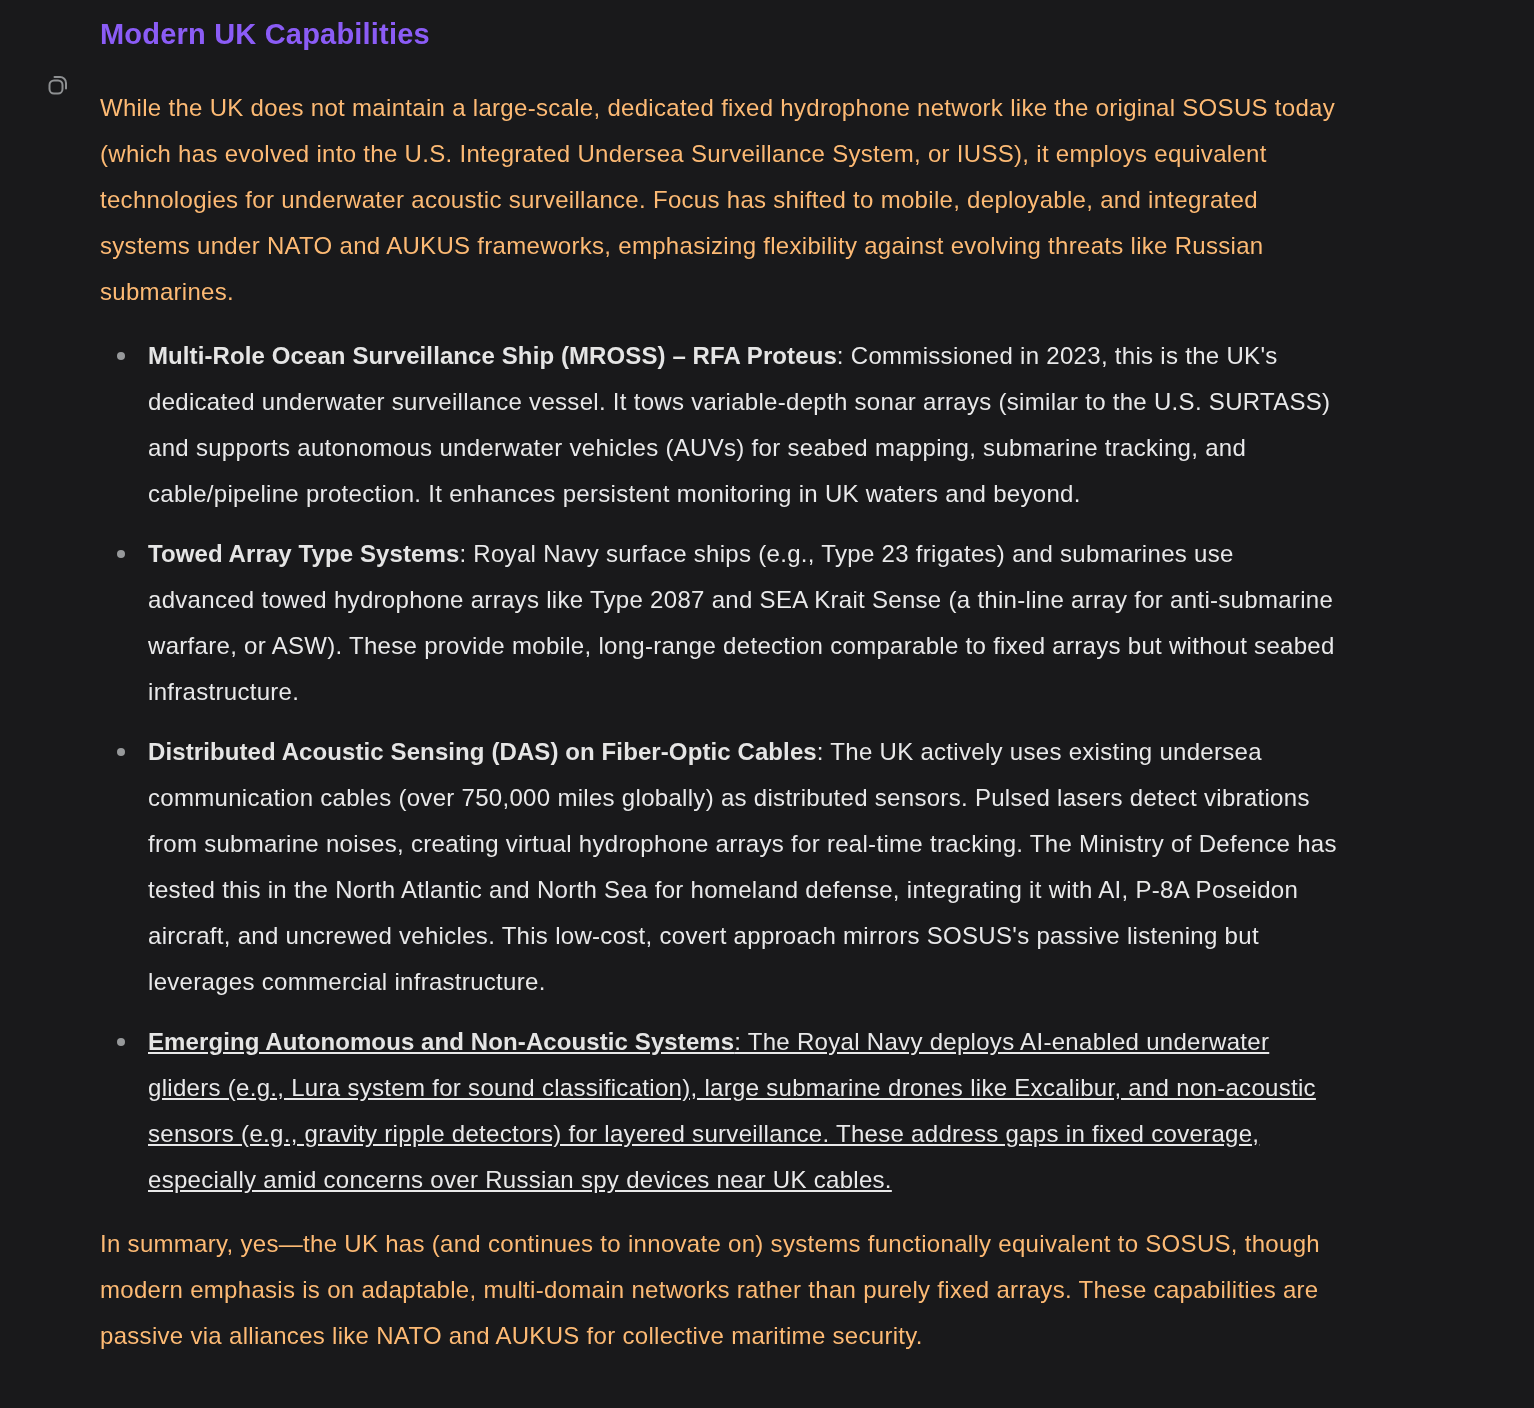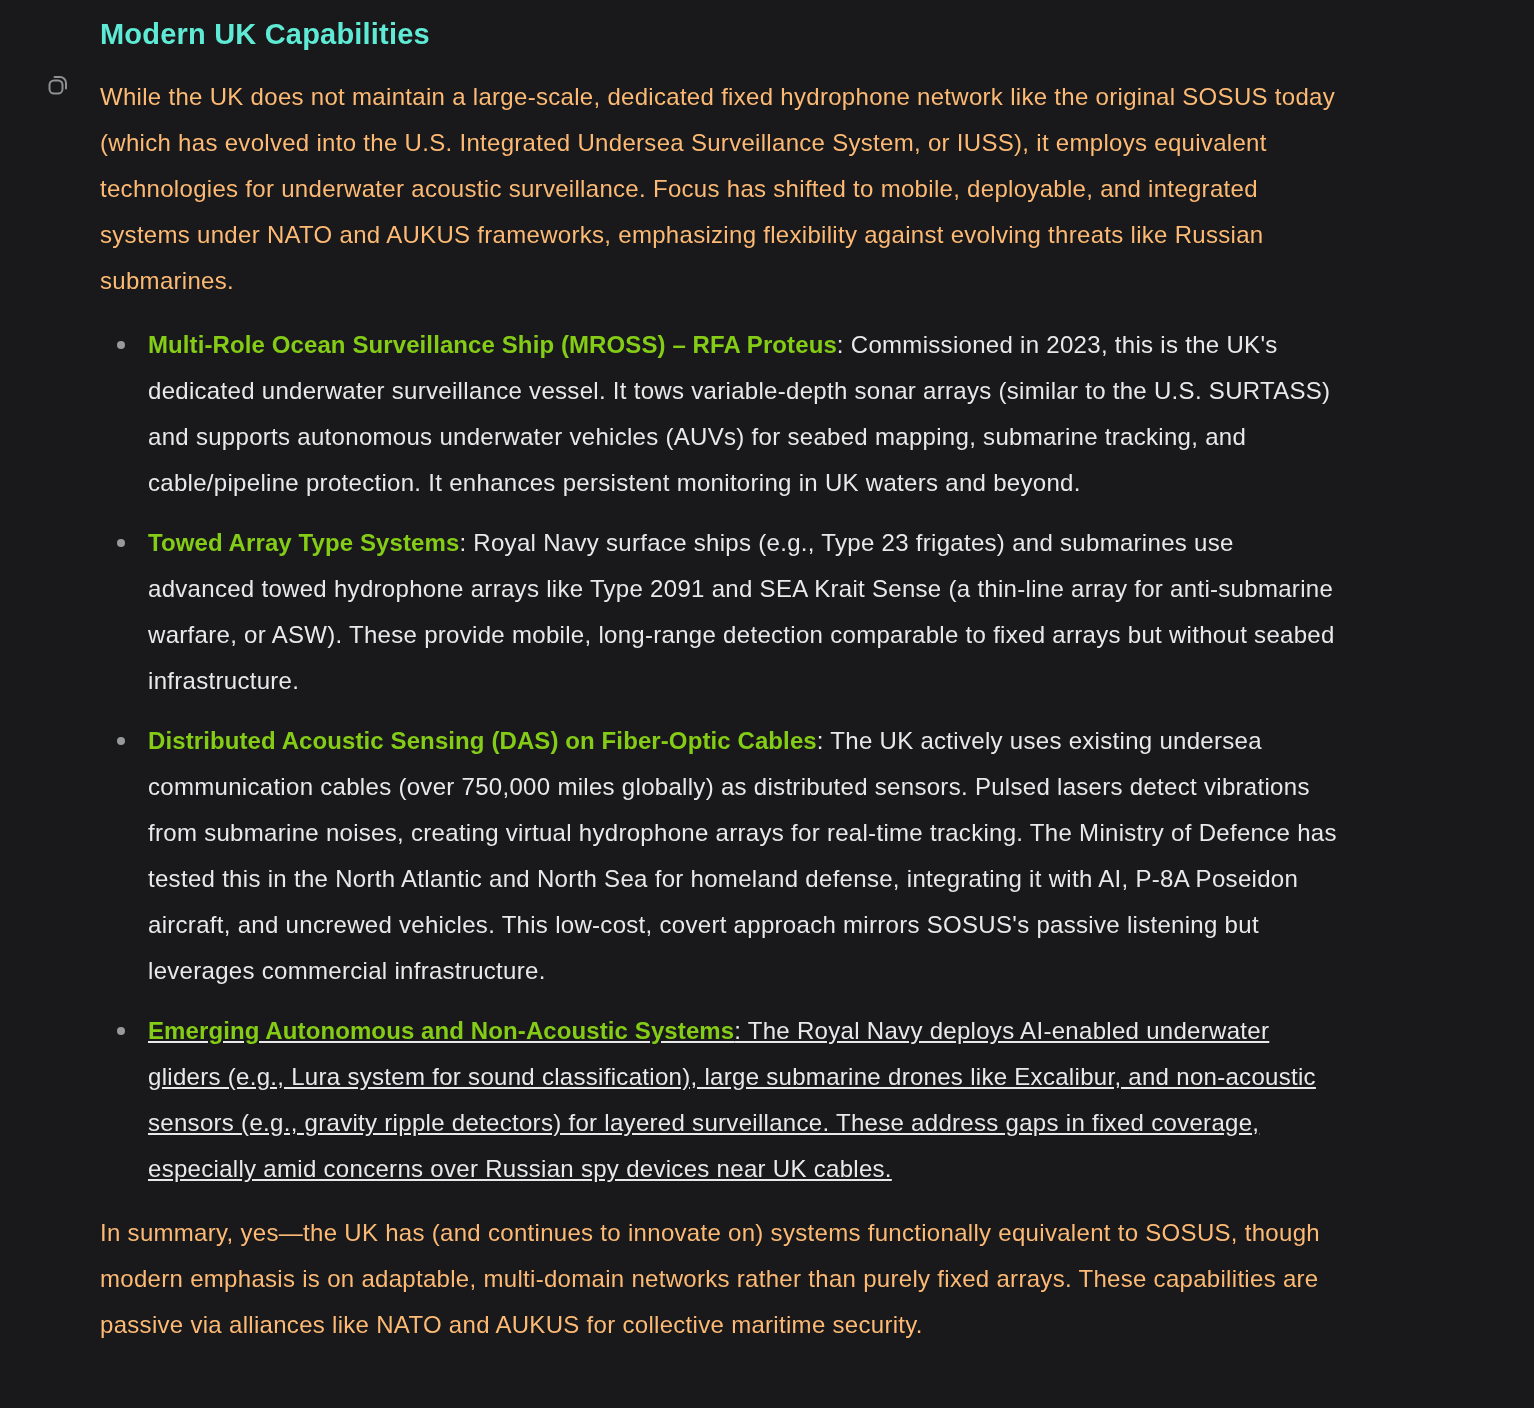--- a/index.html
+++ b/index.html
@@ -24,22 +24,22 @@
     height: 24px;
     color: #8e9092;
     cursor: pointer;
   }
   .gutter-icon svg { width: 100%; height: 100%; display: block; }
   .heading {
     font-size: 29px;
     line-height: 36px;
     font-weight: 700;
     letter-spacing: 0.2px;
-    color: #5eead4;
-    margin-bottom: 22px;
+    color: #8b5cf6;
+    margin-bottom: 33px;
   }
   .para {
     font-size: 24px;
     line-height: 46px;
     letter-spacing: 0.3px;
     color: #fdba74;
     margin-bottom: 18px;
   }
   .summary { margin-bottom: 0; }
   ul.bullets {
@@ -60,21 +60,21 @@
     position: absolute;
     left: -31px;
     top: 19px;
     width: 8px;
     height: 8px;
     border-radius: 50%;
     background: #97999b;
   }
   strong.lead {
     font-weight: 700;
-    color: #84cc16;
+    color: #e5e5e5;
     letter-spacing: 0.1px;
     margin-top: 16px;
   }
 </style>
 </head>
 <body>
 
 <div class="message">
 
   <span class="gutter-icon">
@@ -86,21 +86,21 @@
 
   <h1 class="heading">Modern UK Capabilities</h1>
 
   <p class="para">While the UK does not maintain a large-scale, dedicated fixed hydrophone network like the original SOSUS today (which has evolved into the U.S. Integrated Undersea Surveillance System, or IUSS), it employs equivalent technologies for underwater acoustic surveillance. Focus has shifted to mobile, deployable, and integrated systems under NATO and AUKUS frameworks, emphasizing flexibility against evolving threats like Russian submarines.</p>
 
   <ul class="bullets">
     <li>
       <span class="dot"></span><strong class="lead">Multi-Role Ocean Surveillance Ship (MROSS) – RFA Proteus</strong><span>: Commissioned in 2023, this is the UK's dedicated underwater surveillance vessel. It tows variable-depth sonar arrays (similar to the U.S. SURTASS) and supports autonomous underwater vehicles (AUVs) for seabed mapping, submarine tracking, and cable/pipeline protection. It enhances persistent monitoring in UK waters and beyond.</span>
     </li>
     <li>
-      <span class="dot"></span><strong class="lead">Towed Array Type Systems</strong><span>: Royal Navy surface ships (e.g., Type 23 frigates) and submarines use advanced towed hydrophone arrays like Type 2091 and SEA Krait Sense (a thin-line array for anti-submarine warfare, or ASW). These provide mobile, long-range detection comparable to fixed arrays but without seabed infrastructure.</span>
+      <span class="dot"></span><strong class="lead">Towed Array Type Systems</strong><span>: Royal Navy surface ships (e.g., Type 23 frigates) and submarines use advanced towed hydrophone arrays like Type 2087 and SEA Krait Sense (a thin-line array for anti-submarine warfare, or ASW). These provide mobile, long-range detection comparable to fixed arrays but without seabed infrastructure.</span>
     </li>
     <li>
       <span class="dot"></span><strong class="lead">Distributed Acoustic Sensing (DAS) on Fiber-Optic Cables</strong><span>: The UK actively uses existing undersea communication cables (over 750,000 miles globally) as distributed sensors. Pulsed lasers detect vibrations from submarine noises, creating virtual hydrophone arrays for real-time tracking. The Ministry of Defence has tested this in the North Atlantic and North Sea for homeland defense, integrating it with AI, P-8A Poseidon aircraft, and uncrewed vehicles. This low-cost, covert approach mirrors SOSUS's passive listening but leverages commercial infrastructure.</span>
     </li>
     <li>
       <span class="dot"></span><strong class="lead">Emerging Autonomous and Non-Acoustic Systems</strong><span>: The Royal Navy deploys AI-enabled underwater gliders (e.g., Lura system for sound classification), large submarine drones like Excalibur, and non-acoustic sensors (e.g., gravity ripple detectors) for layered surveillance. These address gaps in fixed coverage, especially amid concerns over Russian spy devices near UK cables.</span>
     </li>
   </ul>
 
   <p class="para summary">In summary, yes—the UK has (and continues to innovate on) systems functionally equivalent to SOSUS, though modern emphasis is on adaptable, multi-domain networks rather than purely fixed arrays. These capabilities are passive via alliances like NATO and AUKUS for collective maritime security.</p>

